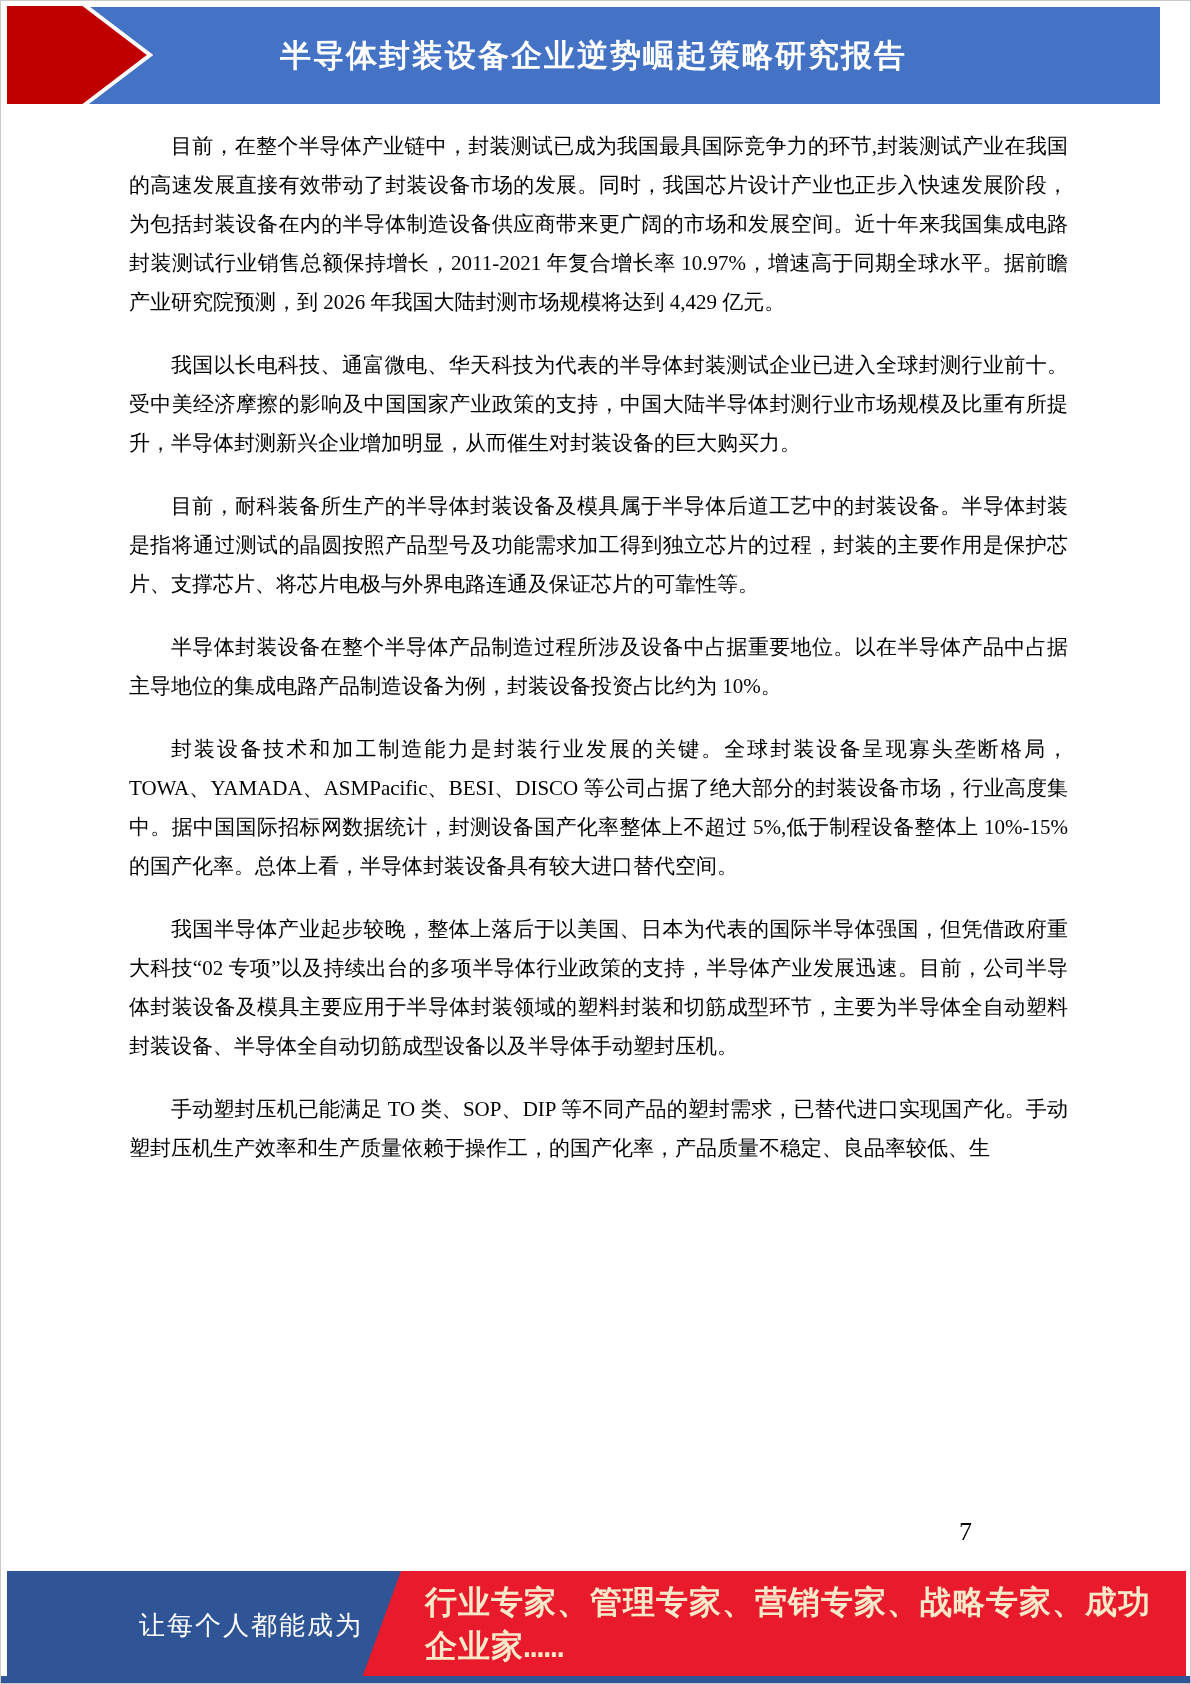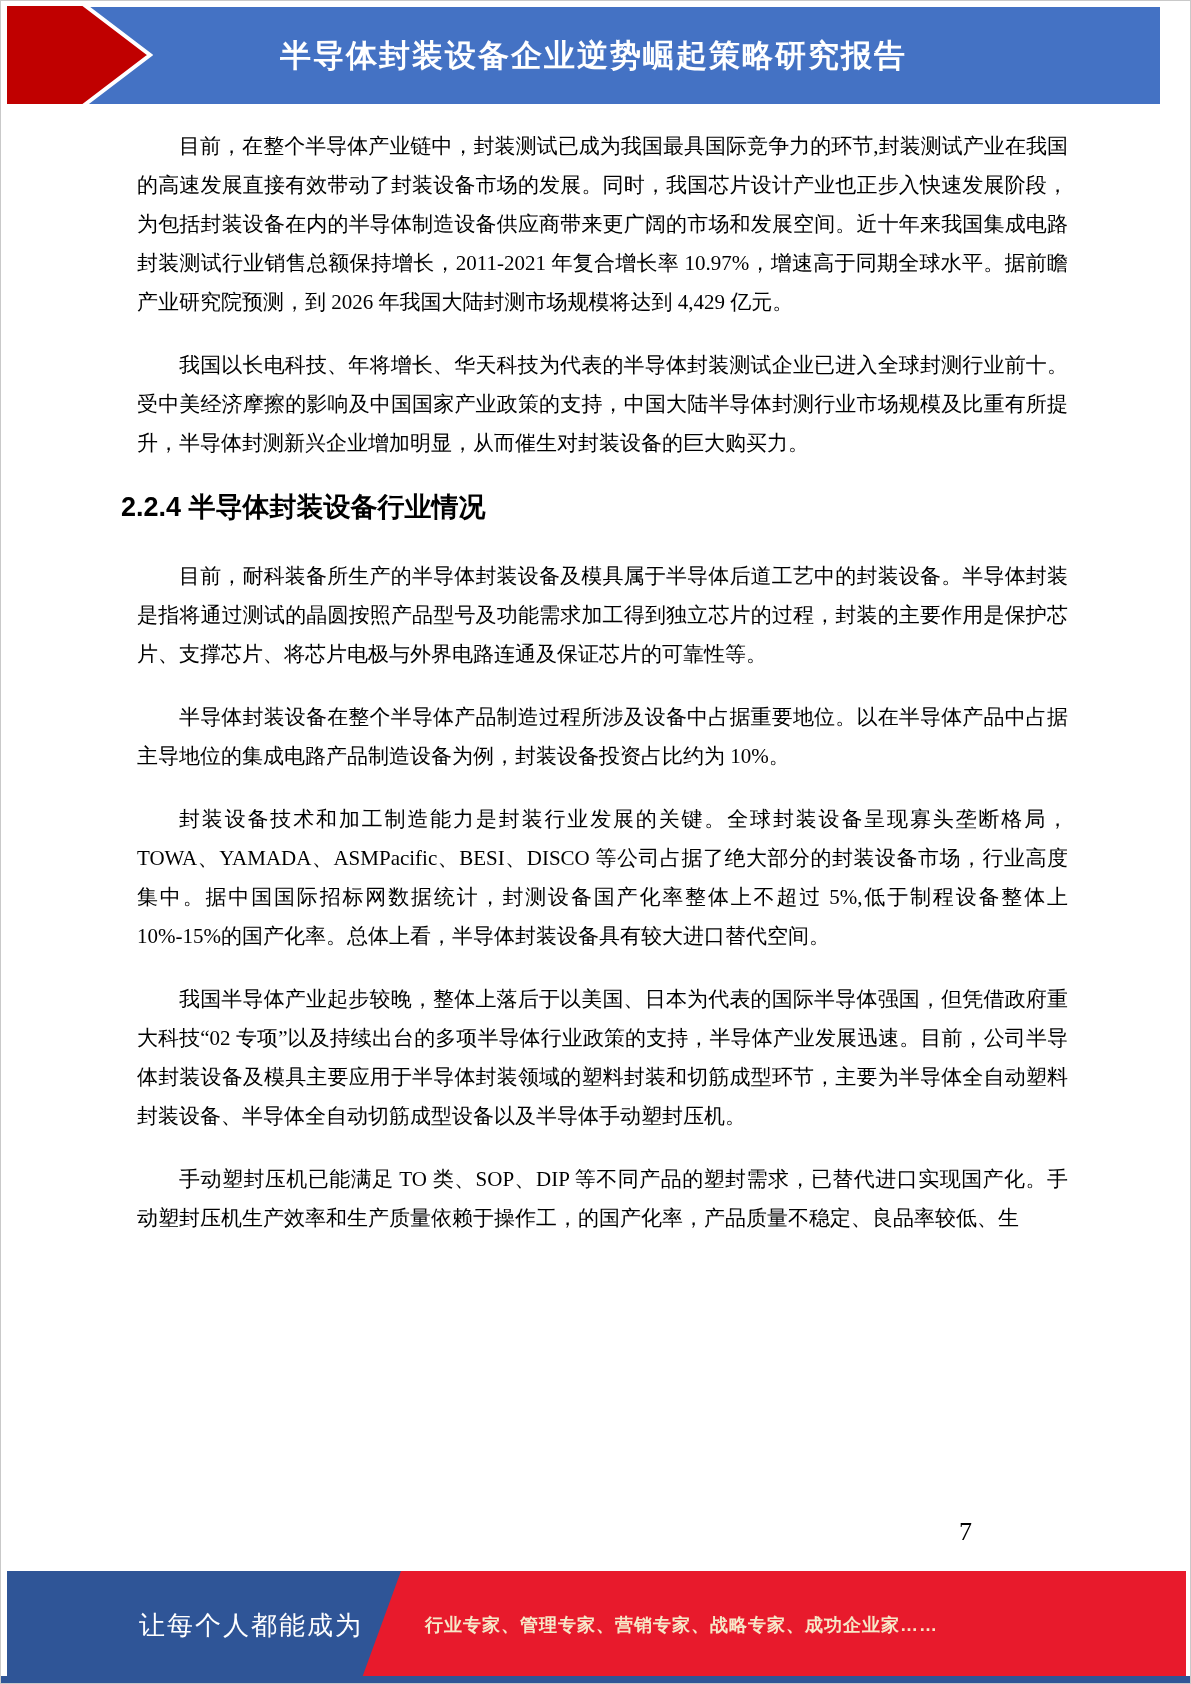--- a/index.html
+++ b/index.html
@@ -26,21 +26,21 @@
     color:var(--title_color);
     text-align:right;
   }
   .chevron{position:absolute;top:1px;left:2px;}
   
   .body{
     position:absolute;top:126px;left:120px;width:947px;
     font-size:21px;line-height:39px;text-align:justify;
   }
   .body p{
-    margin:0 0 24px 16px;text-indent:2em;
+    margin:0 0 24px 8px;text-indent:2em;
   }
   .body h2{
     font-family:"Liberation Sans","DejaVu Sans",sans-serif;
     font-size:27px;line-height:40px;font-weight:bold;
     margin:18px 0 30px 0;text-indent:0;
   }
   .page-number{
     position:absolute;top:1516px;left:958px;
     font-size:26px;line-height:30px;
   }
@@ -57,44 +57,43 @@
     padding-right:38px;box-sizing:border-box;
   }
   .footer-left-text{
     color:#ffffff;font-size:26px;letter-spacing:2px;
     font-family:"Liberation Serif","DejaVu Serif",serif;
   }
   .footer-right-text{
     position:absolute;left:418px;top:0;bottom:0;right:20px;
     display:flex;align-items:center;
     color:var(--footer_right_text);
-    font-size:18px;font-weight:bold;letter-spacing:1px;
-    font-family:Liberation Sans, sans-serif;
+    font-size:32px;font-weight:bold;letter-spacing:1px;
+    font-family:Liberation Mono, monospace;
   }
   .bottom-strip{
     position:absolute;left:0;right:0;bottom:0;height:7px;
     background:var(--footer_blue);
   }
 </style>
 </head>
 <body>
 
 <div class="page">
 
   <header class="banner">
     <h1 class="banner-title">半导体封装设备企业逆势崛起策略研究报告</h1>
   </header>
   <svg class="chevron" width="150" height="106" viewBox="0 0 150 106">
     <polygon points="2,2 80,2 147,53 80,104 2,104" fill="#C00000" stroke="#ffffff" stroke-width="4" stroke-linejoin="miter"></polygon>
   </svg>
 
   <main class="body">
     <p>目前，在整个半导体产业链中，封装测试已成为我国最具国际竞争力的环节,封装测试产业在我国的高速发展直接有效带动了封装设备市场的发展。同时，我国芯片设计产业也正步入快速发展阶段，为包括封装设备在内的半导体制造设备供应商带来更广阔的市场和发展空间。近十年来我国集成电路封装测试行业销售总额保持增长，2011-2021 年复合增长率 10.97%，增速高于同期全球水平。据前瞻产业研究院预测，到 2026 年我国大陆封测市场规模将达到 4,429 亿元。</p>
-    <p>我国以长电科技、年将增长、华天科技为代表的半导体封装测试企业已进入全球封测行业前十。受中美经济摩擦的影响及中国国家产业政策的支持，中国大陆半导体封测行业市场规模及比重有所提升，半导体封测新兴企业增加明显，从而催生对封装设备的巨大购买力。</p>
-    <h2>2.2.4 半导体封装设备行业情况</h2>
+    <p>我国以长电科技、通富微电、华天科技为代表的半导体封装测试企业已进入全球封测行业前十。受中美经济摩擦的影响及中国国家产业政策的支持，中国大陆半导体封测行业市场规模及比重有所提升，半导体封测新兴企业增加明显，从而催生对封装设备的巨大购买力。</p>
     <p>目前，耐科装备所生产的半导体封装设备及模具属于半导体后道工艺中的封装设备。半导体封装是指将通过测试的晶圆按照产品型号及功能需求加工得到独立芯片的过程，封装的主要作用是保护芯片、支撑芯片、将芯片电极与外界电路连通及保证芯片的可靠性等。</p>
     <p>半导体封装设备在整个半导体产品制造过程所涉及设备中占据重要地位。以在半导体产品中占据主导地位的集成电路产品制造设备为例，封装设备投资占比约为 10%。</p>
     <p>封装设备技术和加工制造能力是封装行业发展的关键。全球封装设备呈现寡头垄断格局，TOWA、YAMADA、ASMPacific、BESI、DISCO 等公司占据了绝大部分的封装设备市场，行业高度集中。据中国国际招标网数据统计，封测设备国产化率整体上不超过 5%,低于制程设备整体上 10%-15%的国产化率。总体上看，半导体封装设备具有较大进口替代空间。</p>
     <p>我国半导体产业起步较晚，整体上落后于以美国、日本为代表的国际半导体强国，但凭借政府重大科技“02 专项”以及持续出台的多项半导体行业政策的支持，半导体产业发展迅速。目前，公司半导体封装设备及模具主要应用于半导体封装领域的塑料封装和切筋成型环节，主要为半导体全自动塑料封装设备、半导体全自动切筋成型设备以及半导体手动塑封压机。</p>
     <p>手动塑封压机已能满足 TO 类、SOP、DIP 等不同产品的塑封需求，已替代进口实现国产化。手动塑封压机生产效率和生产质量依赖于操作工，的国产化率，产品质量不稳定、良品率较低、生</p>
   </main>
 
   <div class="page-number">7</div>
 
   <footer class="footer-band">

